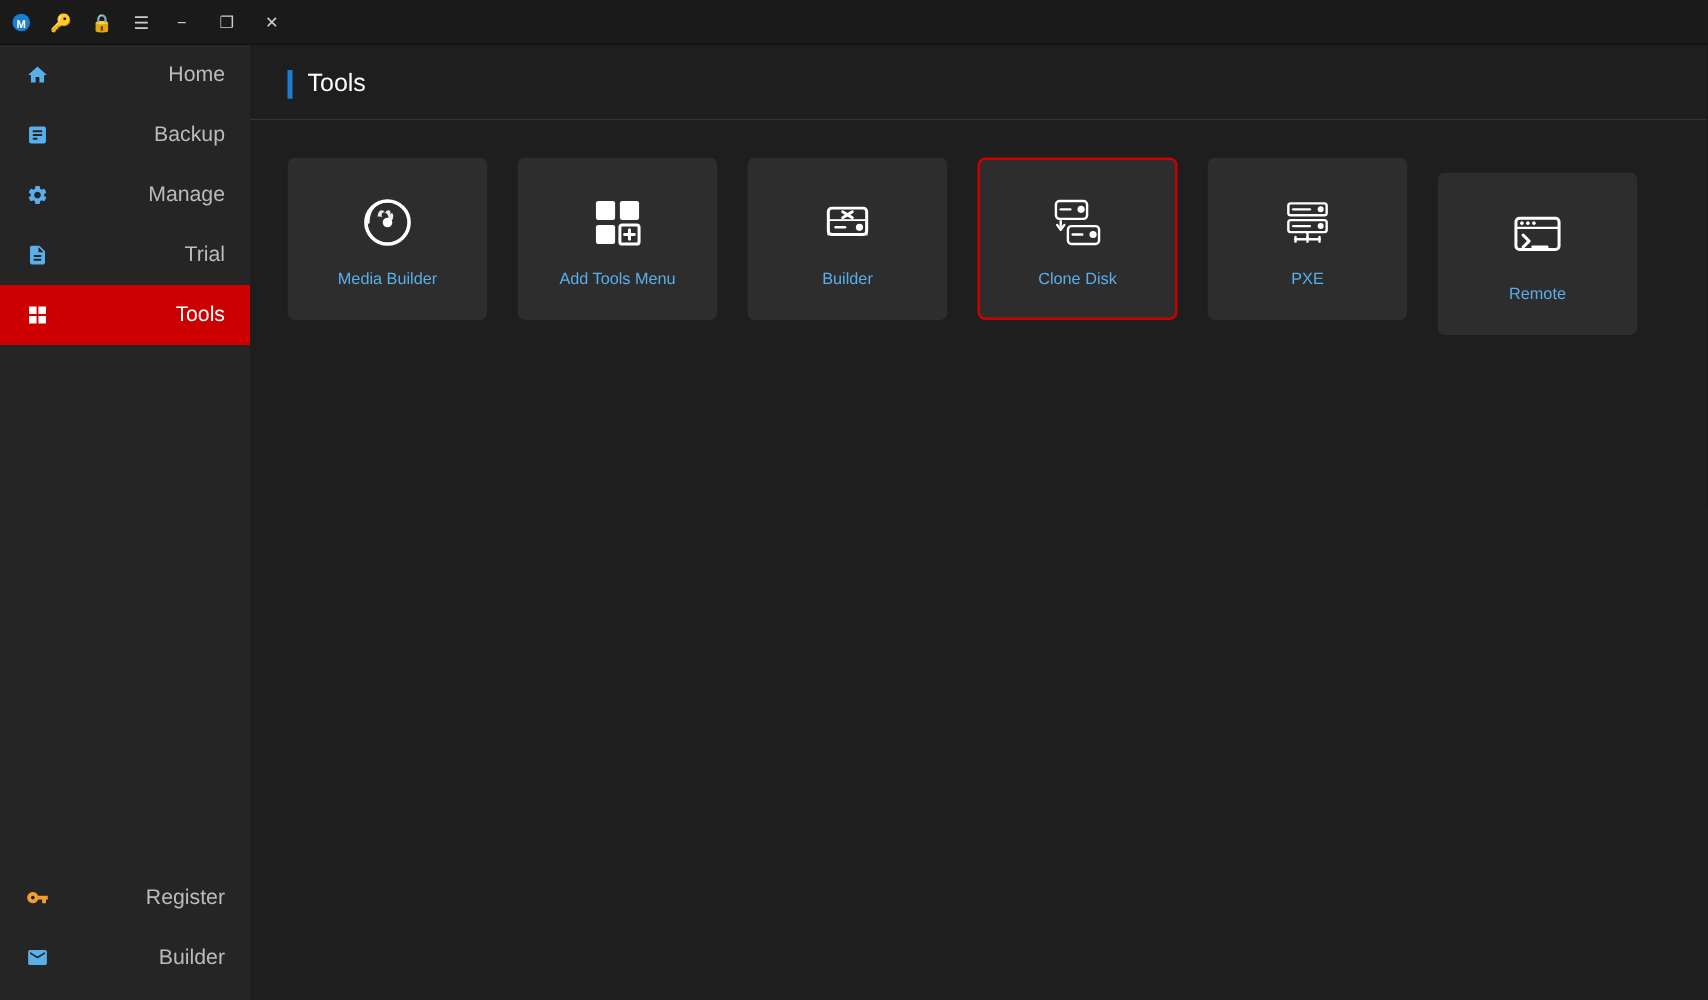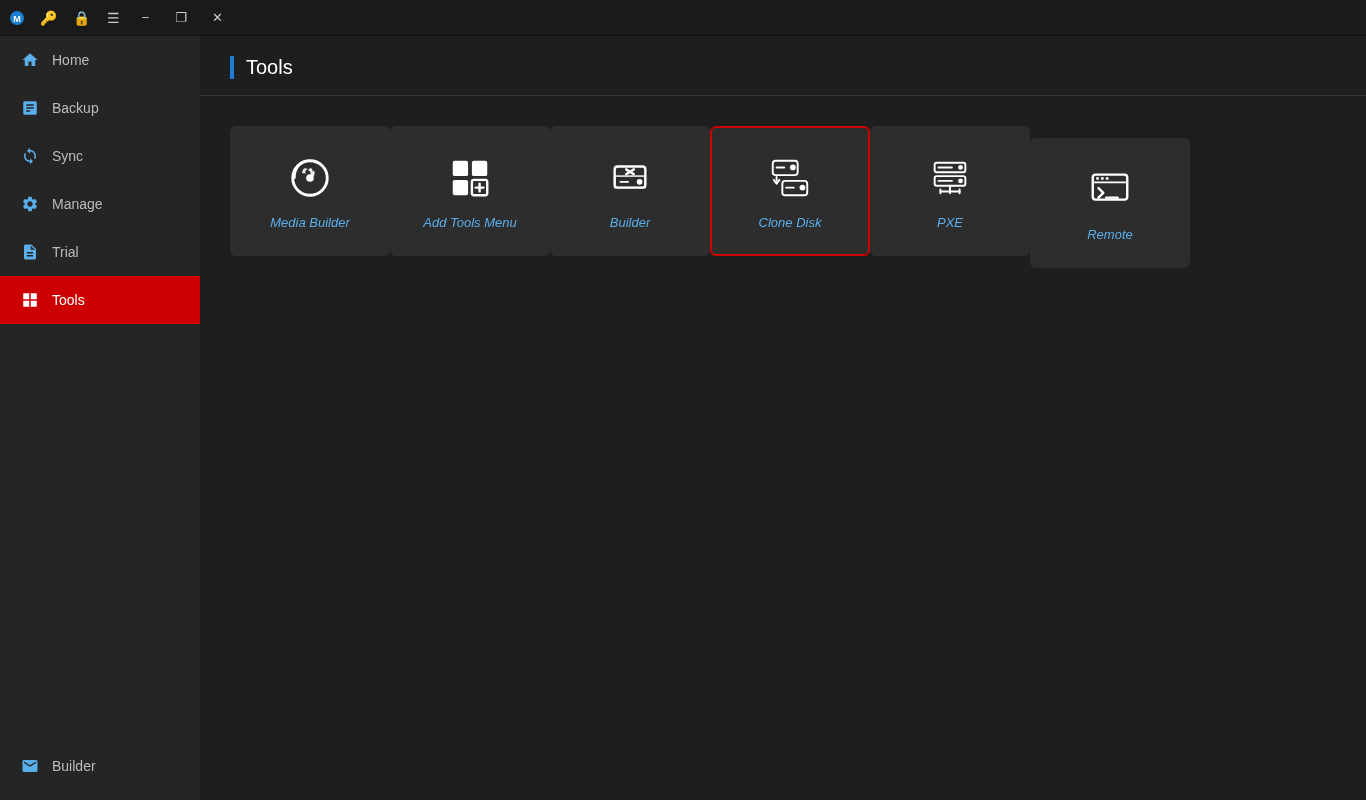--- a/index.html
+++ b/index.html
@@ -74,22 +74,23 @@
       display: flex;
       flex-direction: column;
       flex-shrink: 0;
     }
     .sidebar-item {
       display: flex;
       align-items: center;
       padding: 14px 20px;
       cursor: pointer;
       color: #bbb;
-      font-size: 14px;
-      gap: 12px;
+      font-size: 17px;
+      gap: 24px;
+      justify-content: space-between;
     }
     .sidebar-item.active {
       background: #cc0000;
       color: #fff;
     }
     .sidebar-item .icon {
       width: 20px;
       height: 20px;
       display: flex;
       align-items: center;
@@ -125,23 +126,22 @@
       font-weight: 400;
       border-left: 4px solid #1a7fd4;
       padding-left: 12px;
     }
 
     
     #tools-grid {
       padding: 30px;
       display: flex;
       flex-wrap: wrap;
-      gap: 0;
+      gap: 24px;
       align-content: flex-start;
-      font-style: italic;
     }
 
     .tool-card {
       width: 160px;
       height: 130px;
       background: #2d2d2d;
       border-radius: 6px;
       display: flex;
       flex-direction: column;
       align-items: center;
@@ -207,28 +207,20 @@
 
     <div class="sidebar-item">
       <span class="icon">
         <svg viewBox="0 0 24 24" fill="#5aaeea">
           <path d="M19 3H5c-1.1 0-2 .9-2 2v14c0 1.1.9 2 2 2h14c1.1 0 2-.9 2-2V5c0-1.1-.9-2-2-2zm-7 14H7v-2h5v2zm5-4H7v-2h10v2zm0-4H7V7h10v2z"></path>
         </svg>
       </span>
       <span>Backup</span>
     </div>
 
-    <div class="sidebar-item">
-      <span class="icon">
-        <svg viewBox="0 0 24 24" fill="#5aaeea">
-          <path d="M12 4V1L8 5l4 4V6c3.31 0 6 2.69 6 6 0 1.01-.25 1.97-.7 2.8l1.46 1.46C19.54 15.03 20 13.57 20 12c0-4.42-3.58-8-8-8zm0 14c-3.31 0-6-2.69-6-6 0-1.01.25-1.97.7-2.8L5.24 7.74C4.46 8.97 4 10.43 4 12c0 4.42 3.58 8 8 8v3l4-4-4-4v3z"></path>
-        </svg>
-      </span>
-      <span>Sync</span>
-    </div>
 
 
     <div class="sidebar-item">
       <span class="icon">
         <svg viewBox="0 0 24 24" fill="#5aaeea">
           <path d="M19.14,12.94c0.04-0.3,0.06-0.61,0.06-0.94c0-0.32-0.02-0.64-0.07-0.94l2.03-1.58c0.18-0.14,0.23-0.41,0.12-0.61 l-1.92-3.32c-0.12-0.22-0.37-0.29-0.59-0.22l-2.39,0.96c-0.5-0.38-1.03-0.7-1.62-0.94L14.4,2.81c-0.04-0.24-0.24-0.41-0.48-0.41 h-3.84c-0.24,0-0.43,0.17-0.47,0.41L9.25,5.35C8.66,5.59,8.12,5.92,7.63,6.29L5.24,5.33c-0.22-0.08-0.47,0-0.59,0.22L2.74,8.87 C2.62,9.08,2.66,9.34,2.86,9.48l2.03,1.58C4.84,11.36,4.8,11.69,4.8,12s0.02,0.64,0.07,0.94l-2.03,1.58 c-0.18,0.14-0.23,0.41-0.12,0.61l1.92,3.32c0.12,0.22,0.37,0.29,0.59,0.22l2.39-0.96c0.5,0.38,1.03,0.7,1.62,0.94l0.36,2.54 c0.05,0.24,0.24,0.41,0.48,0.41h3.84c0.24,0,0.44-0.17,0.47-0.41l0.36-2.54c0.59-0.24,1.13-0.56,1.62-0.94l2.39,0.96 c0.22,0.08,0.47,0,0.59-0.22l1.92-3.32c0.12-0.22,0.07-0.47-0.12-0.61L19.14,12.94z M12,15.6c-1.98,0-3.6-1.62-3.6-3.6 s1.62-3.6,3.6-3.6s3.6,1.62,3.6,3.6S13.98,15.6,12,15.6z"></path>
         </svg>
       </span>
       <span>Manage</span>
     </div>
@@ -247,20 +239,28 @@
         <svg viewBox="0 0 24 24" fill="#fff">
           <path d="M3 3h8v8H3zm10 0h8v8h-8zM3 13h8v8H3zm10 0h8v8h-8z"></path>
         </svg>
       </span>
       <span>Tools</span>
     </div>
 
     <div class="sidebar-spacer"></div>
 
     <div class="sidebar-bottom">
+      <div class="sidebar-item">
+        <span class="icon">
+          <svg viewBox="0 0 24 24" fill="#f0a030" width="18" height="18">
+            <path d="M12.65 10C11.83 7.67 9.61 6 7 6c-3.31 0-6 2.69-6 6s2.69 6 6 6c2.61 0 4.83-1.67 5.65-4H17v4h4v-4h2v-4H12.65zM7 14c-1.1 0-2-.9-2-2s.9-2 2-2 2 .9 2 2-.9 2-2 2z"></path>
+          </svg>
+        </span>
+        <span>Register</span>
+      </div>
 
       <div class="sidebar-item">
         <span class="icon">
           <svg viewBox="0 0 24 24" fill="#5aaeea" width="18" height="18">
             <path d="M20 4H4c-1.1 0-2 .9-2 2v12c0 1.1.9 2 2 2h16c1.1 0 2-.9 2-2V6c0-1.1-.9-2-2-2zm0 4l-8 5-8-5V6l8 5 8-5v2z"></path>
           </svg>
         </span>
         <span>Builder</span>
       </div>
     </div>

